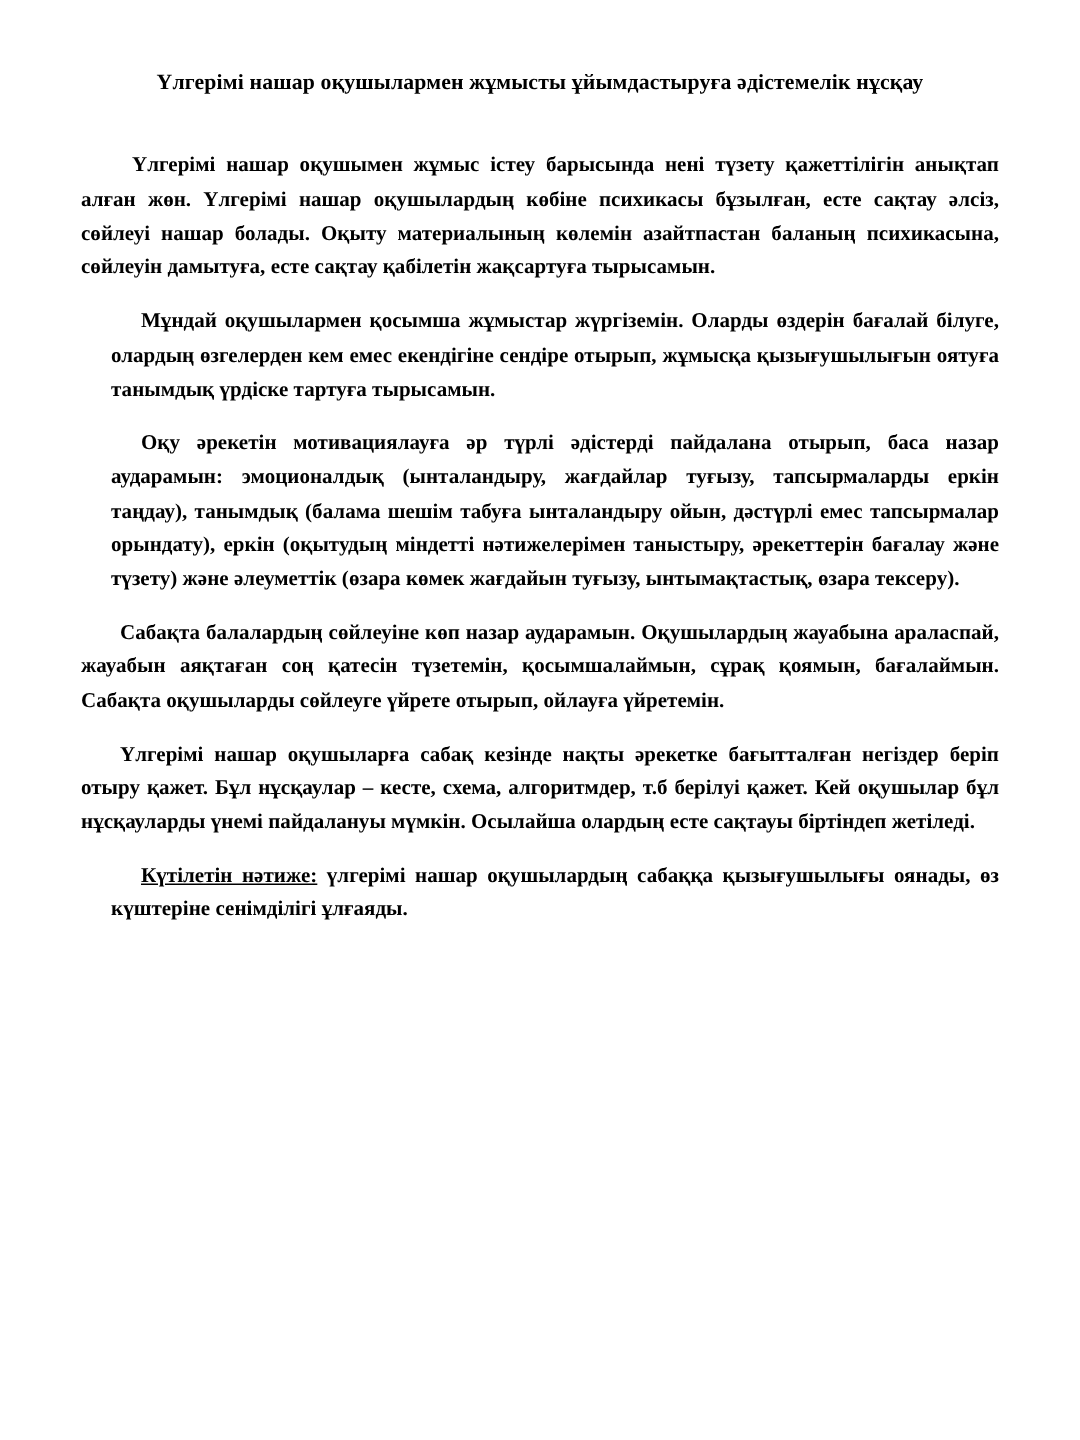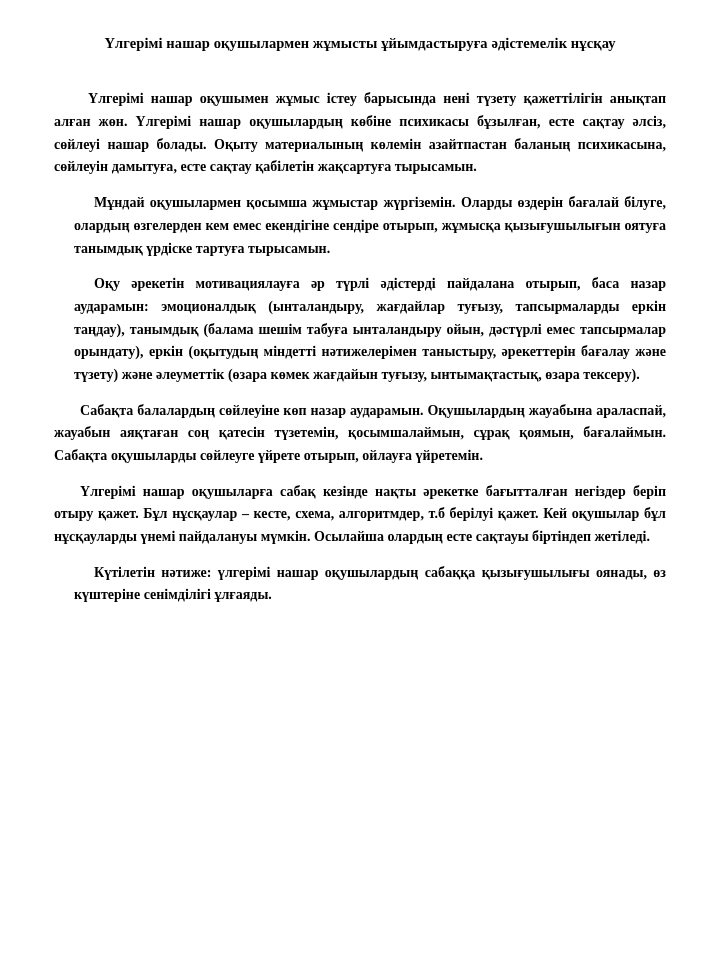--- a/index.html
+++ b/index.html
@@ -12,21 +12,21 @@
     height: 960px;
     font-family: "Liberation Serif", "DejaVu Serif", serif;
     color: #000000;
     -webkit-font-smoothing: none;
   }
   .page {
     position: relative;
     width: 720px;
     height: 960px;
     box-sizing: border-box;
-    padding: 28px 54px 30px 54px;
+    padding: 40px 54px 30px 54px;
     background: #ffffff;
     overflow: hidden;
   }
   .doc-title {
     font-size: 14.5px;
     font-weight: bold;
     text-align: center;
     line-height: 1.55;
     margin: 4px 18px 0 18px;
     letter-spacing: 0.1px;
@@ -48,20 +48,21 @@
   }
   p.para.indent-sm {
     text-indent: 20px;
     margin-left: 20px;
   }
   p.para.indent-md {
     text-indent: 26px;
   }
   .lead {
     font-weight: bold;
+    text-decoration: underline;
   }
 </style>
 </head>
 <body>
 
 <div class="page">
 
   <h1 class="doc-title">Үлгерімі нашар оқушылармен жұмысты ұйымдастыруға әдістемелік нұсқау</h1>
 
   <div class="body-block">

